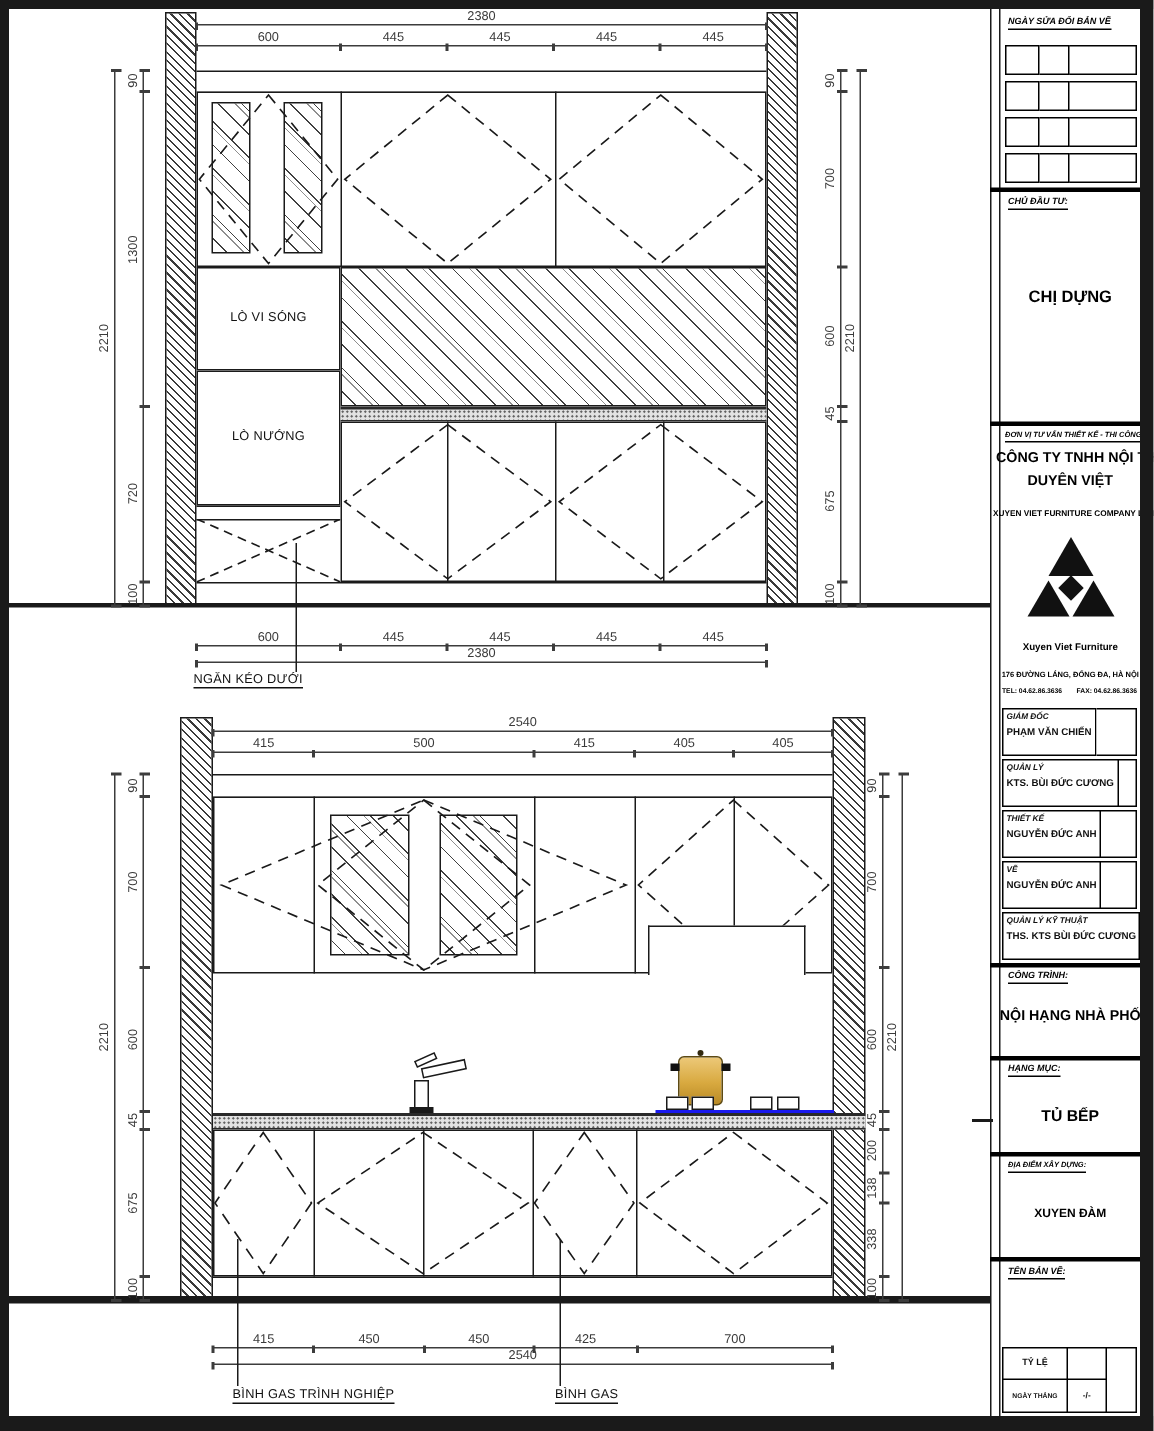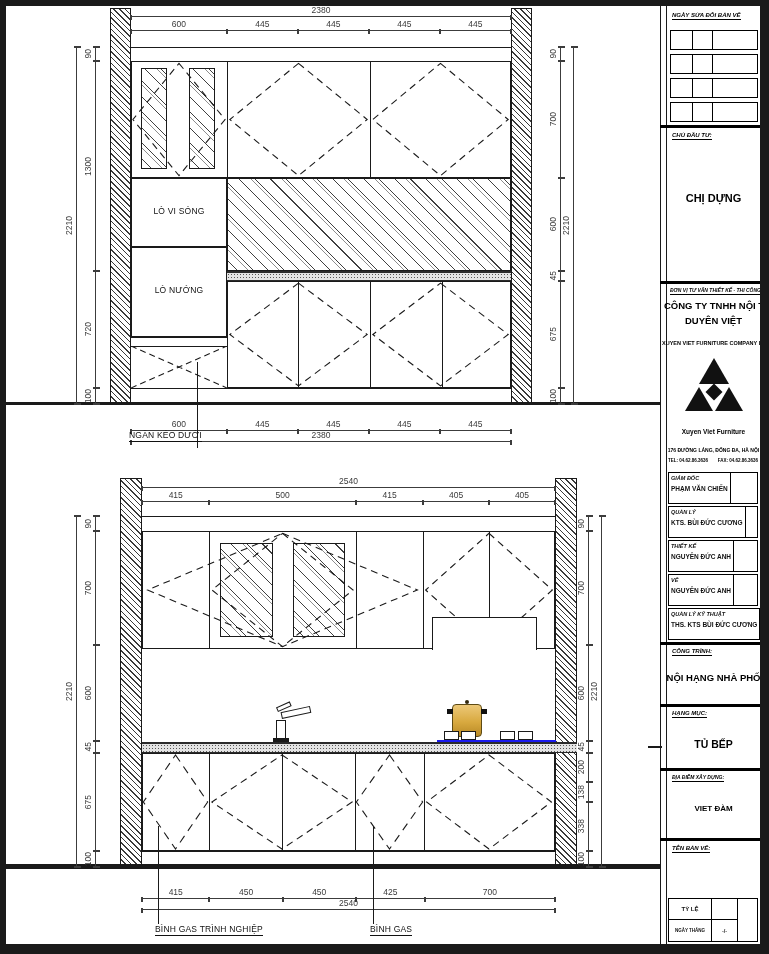--- a/index.html
+++ b/index.html
@@ -161,21 +161,21 @@
     <span style="flex-basis:25.2%">600</span>
     <span style="flex-basis:18.7%">445</span>
     <span style="flex-basis:18.7%">445</span>
     <span style="flex-basis:18.7%">445</span>
     <span style="flex-basis:18.7%">445</span>
   </div>
   <div class="dimrow" style="left:131px;top:429px;width:380px;height:12px;">
     <span style="flex:1">2380</span>
   </div>
   <div class="ln" style="left:197px;top:362px;width:1px;height:86px;"></div>
-  <div class="lbl ulbl" style="left:129px;top:430px;">NGĂN KÉO DƯỚI</div>
+  <div class="lbl ulbl" style="left:129px;top:447px;">NGĂN KÉO DƯỚI</div>
 
   <div class="wall" style="left:120px;top:478px;width:22px;height:389px;"></div>
   <div class="wall" style="left:555px;top:478px;width:22px;height:389px;"></div>
 
   <div class="dimrow" style="left:142px;top:475px;width:413px;height:12px;">
     <span style="flex:1">2540</span>
   </div>
   <div class="dimrow" style="left:142px;top:489px;width:413px;height:12px;">
     <span style="flex-basis:16.34%">415</span>
     <span style="flex-basis:35.43%">500</span>
@@ -400,21 +400,21 @@
   <div class="tbh" style="left:672px;top:648px;">CÔNG TRÌNH:</div>
   <div class="tbc" style="left:662px;top:672px;width:103px;font-size:9.5px;">NỘI HẠNG NHÀ PHỐ</div>
 
   <div class="tbdiv" style="top:704px;"></div>
   <div class="tbh" style="left:672px;top:710px;">HẠNG MỤC:</div>
   <div class="tbc" style="left:667px;top:738px;width:93px;font-size:10.5px;">TỦ BẾP</div>
   <div class="ln" style="left:648px;top:746px;width:14px;height:2px;"></div>
 
   <div class="tbdiv" style="top:768px;"></div>
   <div class="tbh" style="left:672px;top:774px;font-size:5px;">ĐỊA ĐIỂM XÂY DỰNG:</div>
-  <div class="tbc" style="left:667px;top:804px;width:93px;font-size:8px;">VIET ĐÀM</div>
+  <div class="tbc" style="left:667px;top:804px;width:93px;font-size:8px;">XUYEN ĐÀM</div>
 
   <div class="tbdiv" style="top:838px;"></div>
   <div class="tbh" style="left:672px;top:845px;">TÊN BẢN VẼ:</div>
 
   <div class="btab">
     <div class="fst top">TỶ LỆ</div>
     <div class="top"></div>
     <div class="top" style="grid-row:span 2;"></div>
     <div class="fst" style="font-size:4.5px;">NGÀY THÁNG</div>
     <div style="font-size:5.5px;">-/-</div>

